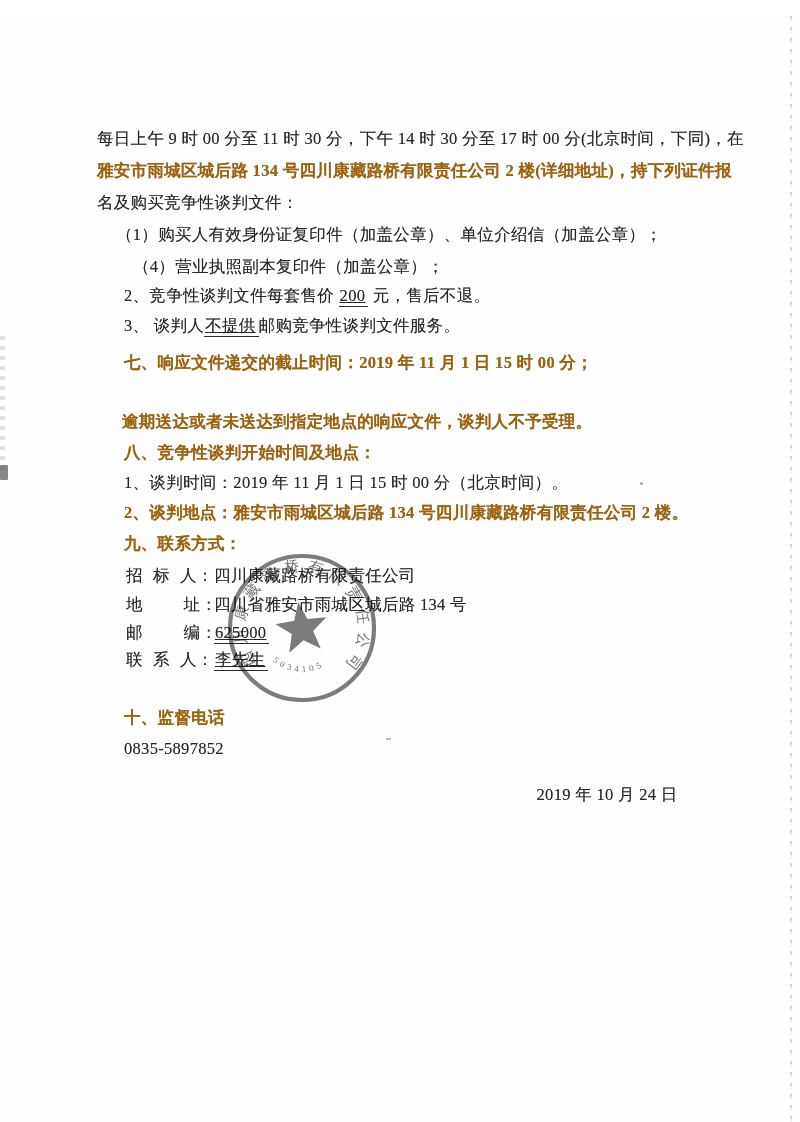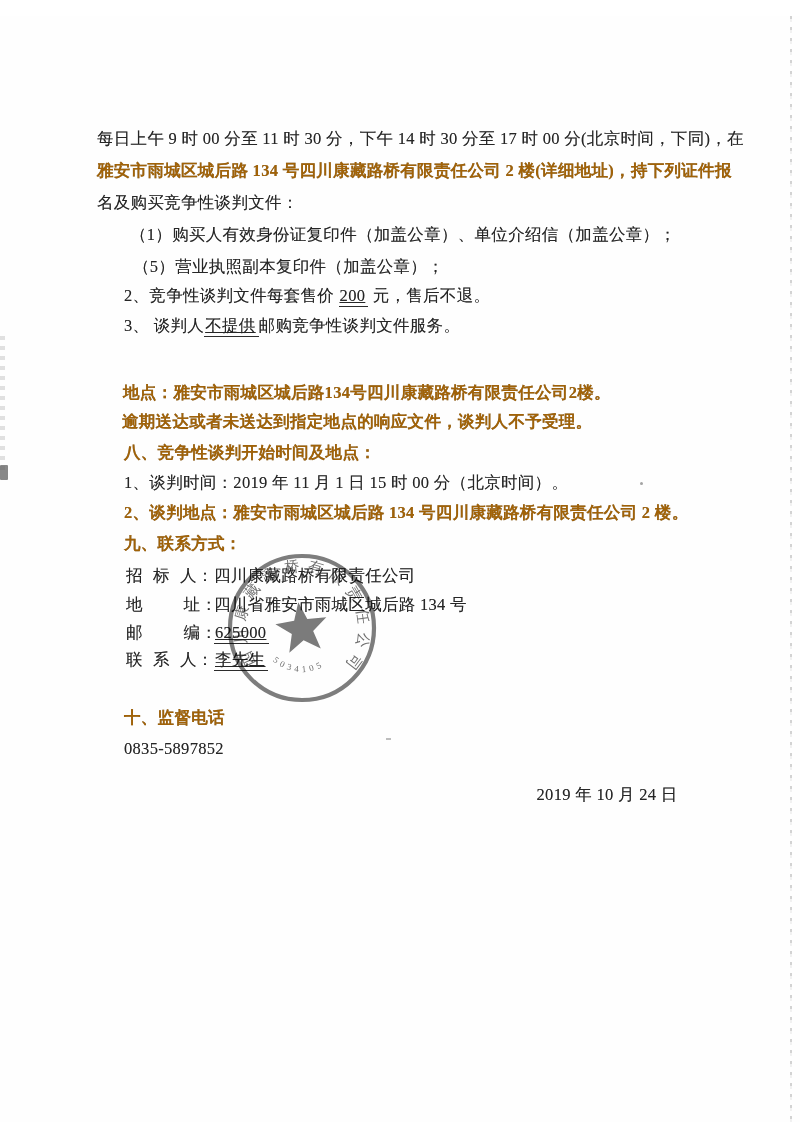--- a/index.html
+++ b/index.html
@@ -40,28 +40,28 @@
 </style>
 </head>
 <body>
 
 <div class="page">
 
   <div class="ln" style="top:112px;left:97px">每日上午 9 时 00 分至 11 时 30 分，下午 14 时 30 分至 17 时 00 分(北京时间，下同)，在</div>
   <div class="ln b" style="top:144px;left:97px">雅安市雨城区城后路 134 号四川康藏路桥有限责任公司 2 楼(详细地址)，持下列证件报</div>
   <div class="ln" style="top:176px;left:97px">名及购买竞争性谈判文件：</div>
 
-  <div class="ln" style="top:208px;left:130px">（1）购买人有效身份证复印件（加盖公章）、单位介绍信（加盖公章）；</div>
-  <div class="ln" style="top:240px;left:133px">（5）营业执照副本复印件（加盖公章）；</div>
+  <div class="ln" style="top:208px;left:116px">（1）购买人有效身份证复印件（加盖公章）、单位介绍信（加盖公章）；</div>
+  <div class="ln" style="top:240px;left:133px">（4）营业执照副本复印件（加盖公章）；</div>
 
   <div class="ln" style="top:269px;left:124px"><span>2、竞争性谈判文件每套售价 </span><span class="u">200</span><span> 元，售后不退。</span></div>
 
   <div class="ln" style="top:299px;left:124px"><span>3、 谈判人</span><span class="u">不提供</span><span>邮购竞争性谈判文件服务。</span></div>
 
-  <div class="ln b" style="top:366px;left:123px">地点：雅安市雨城区城后路134号四川康藏路桥有限责任公司2楼。</div>
+  <div class="ln b" style="top:336px;left:124px">七、响应文件递交的截止时间：2019 年 11 月 1 日 15 时 00 分；</div>
   <div class="ln b" style="top:395px;left:122px">逾期送达或者未送达到指定地点的响应文件，谈判人不予受理。</div>
 
   <div class="ln b" style="top:426px;left:124px">八、竞争性谈判开始时间及地点：</div>
   <div class="ln" style="top:456px;left:124px">1、谈判时间：2019 年 11 月 1 日 15 时 00 分（北京时间）。</div>
   <div class="ln b" style="top:486px;left:124px">2、谈判地点：雅安市雨城区城后路 134 号四川康藏路桥有限责任公司 2 楼。</div>
 
   <div class="ln b" style="top:517px;left:124px">九、联系方式：</div>
 
   <div class="ln" style="top:549px;left:126px"><span class="lbl">招 标 人：</span><span>四川康藏路桥有限责任公司</span></div>
 

